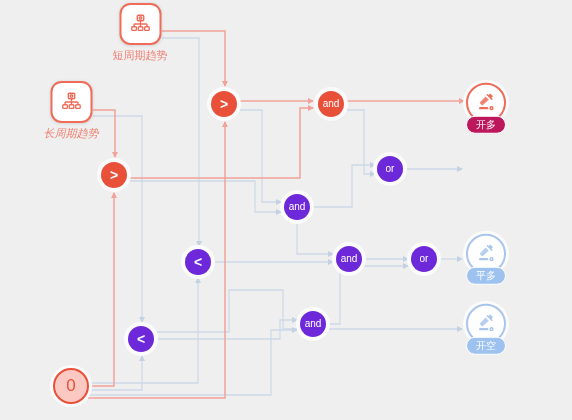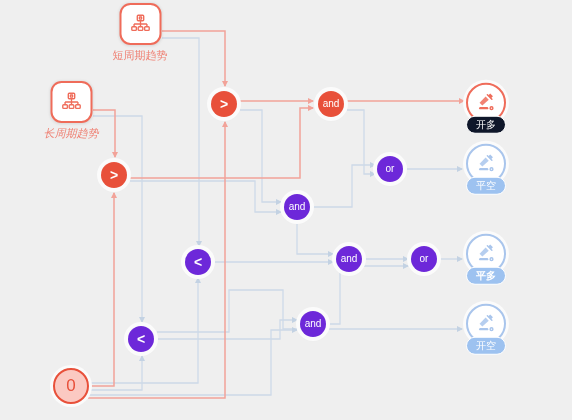--- a/index.html
+++ b/index.html
@@ -39,21 +39,21 @@
          color:#e8503a;font-size:17px;
          box-shadow:0 0 0 3px #fbfbfb;}
 
   
   .act-wrap{display:flex;flex-direction:column;align-items:center;}
   .act-circle{width:36px;height:36px;border-radius:50%;background:#fff;
               display:flex;align-items:center;justify-content:center;}
   .act-badge{margin-top:-7px;padding:1px 9px;border-radius:9px;
              font-size:10px;color:#fff;line-height:1.35;white-space:nowrap;}
   .act-red .act-circle{border:2px solid #ef6c5a;box-shadow:0 0 0 3px #fbfbfb;}
-  .act-red .act-badge{background:#0f172a;border:1.5px solid #fff;}
+  .act-red .act-badge{background:#be185d;border:1.5px solid #fff;}
   .act-blue .act-circle{border:2px solid #a9c5ec;box-shadow:0 0 0 3px #fbfbfb;}
   .act-blue .act-badge{background:#9dc2f0;border:1.5px solid #fff;}
 </style>
 </head>
 <body>
 
 <div id="canvas">
 
   <svg id="edges" viewBox="0 0 572 420" xmlns="http://www.w3.org/2000/svg">
     <defs>
@@ -198,34 +198,22 @@
         <path d="M13.5 3.2 L18.4 8.1"></path>
         <path d="M16.6 2.0 L19.6 5.0 L17.4 7.2 L14.4 4.2 Z" fill="#ef6c5a" stroke="none"></path>
         <path d="M11.6 5.2 L15.0 8.6 L8.0 15.0 L5.0 12.0 Z" fill="#ef6c5a" stroke="none" opacity=".85"></path>
         <rect x="4.5" y="16.6" width="10" height="2.6" rx="1.3" fill="#ef6c5a" stroke="none"></rect>
         <circle cx="18" cy="17.9" r="1.5"></circle>
       </svg>
     </div>
     <div class="act-badge">开多</div>
   </div>
 
-  <div class="node act-wrap act-blue" style="left:486px;top:169px;">
-    <div class="act-circle">
-      <svg width="22" height="22" viewBox="0 0 24 24" fill="none" stroke="#a9c5ec" stroke-width="1.6" stroke-linecap="round">
-        <path d="M13.5 3.2 L18.4 8.1"></path>
-        <path d="M16.6 2.0 L19.6 5.0 L17.4 7.2 L14.4 4.2 Z" fill="#a9c5ec" stroke="none"></path>
-        <path d="M11.6 5.2 L15.0 8.6 L8.0 15.0 L5.0 12.0 Z" fill="#a9c5ec" stroke="none" opacity=".85"></path>
-        <rect x="4.5" y="16.6" width="10" height="2.6" rx="1.3" fill="#a9c5ec" stroke="none"></rect>
-        <circle cx="18" cy="17.9" r="1.5"></circle>
-      </svg>
-    </div>
-    <div class="act-badge">平空</div>
-  </div>
-
-  <div class="node act-wrap act-blue" style="left:486px;top:259px;font-weight:bold;">
+
+  <div class="node act-wrap act-blue" style="left:486px;top:259px;">
     <div class="act-circle">
       <svg width="22" height="22" viewBox="0 0 24 24" fill="none" stroke="#a9c5ec" stroke-width="1.6" stroke-linecap="round">
         <path d="M13.5 3.2 L18.4 8.1"></path>
         <path d="M16.6 2.0 L19.6 5.0 L17.4 7.2 L14.4 4.2 Z" fill="#a9c5ec" stroke="none"></path>
         <path d="M11.6 5.2 L15.0 8.6 L8.0 15.0 L5.0 12.0 Z" fill="#a9c5ec" stroke="none" opacity=".85"></path>
         <rect x="4.5" y="16.6" width="10" height="2.6" rx="1.3" fill="#a9c5ec" stroke="none"></rect>
         <circle cx="18" cy="17.9" r="1.5"></circle>
       </svg>
     </div>
     <div class="act-badge">平多</div>

